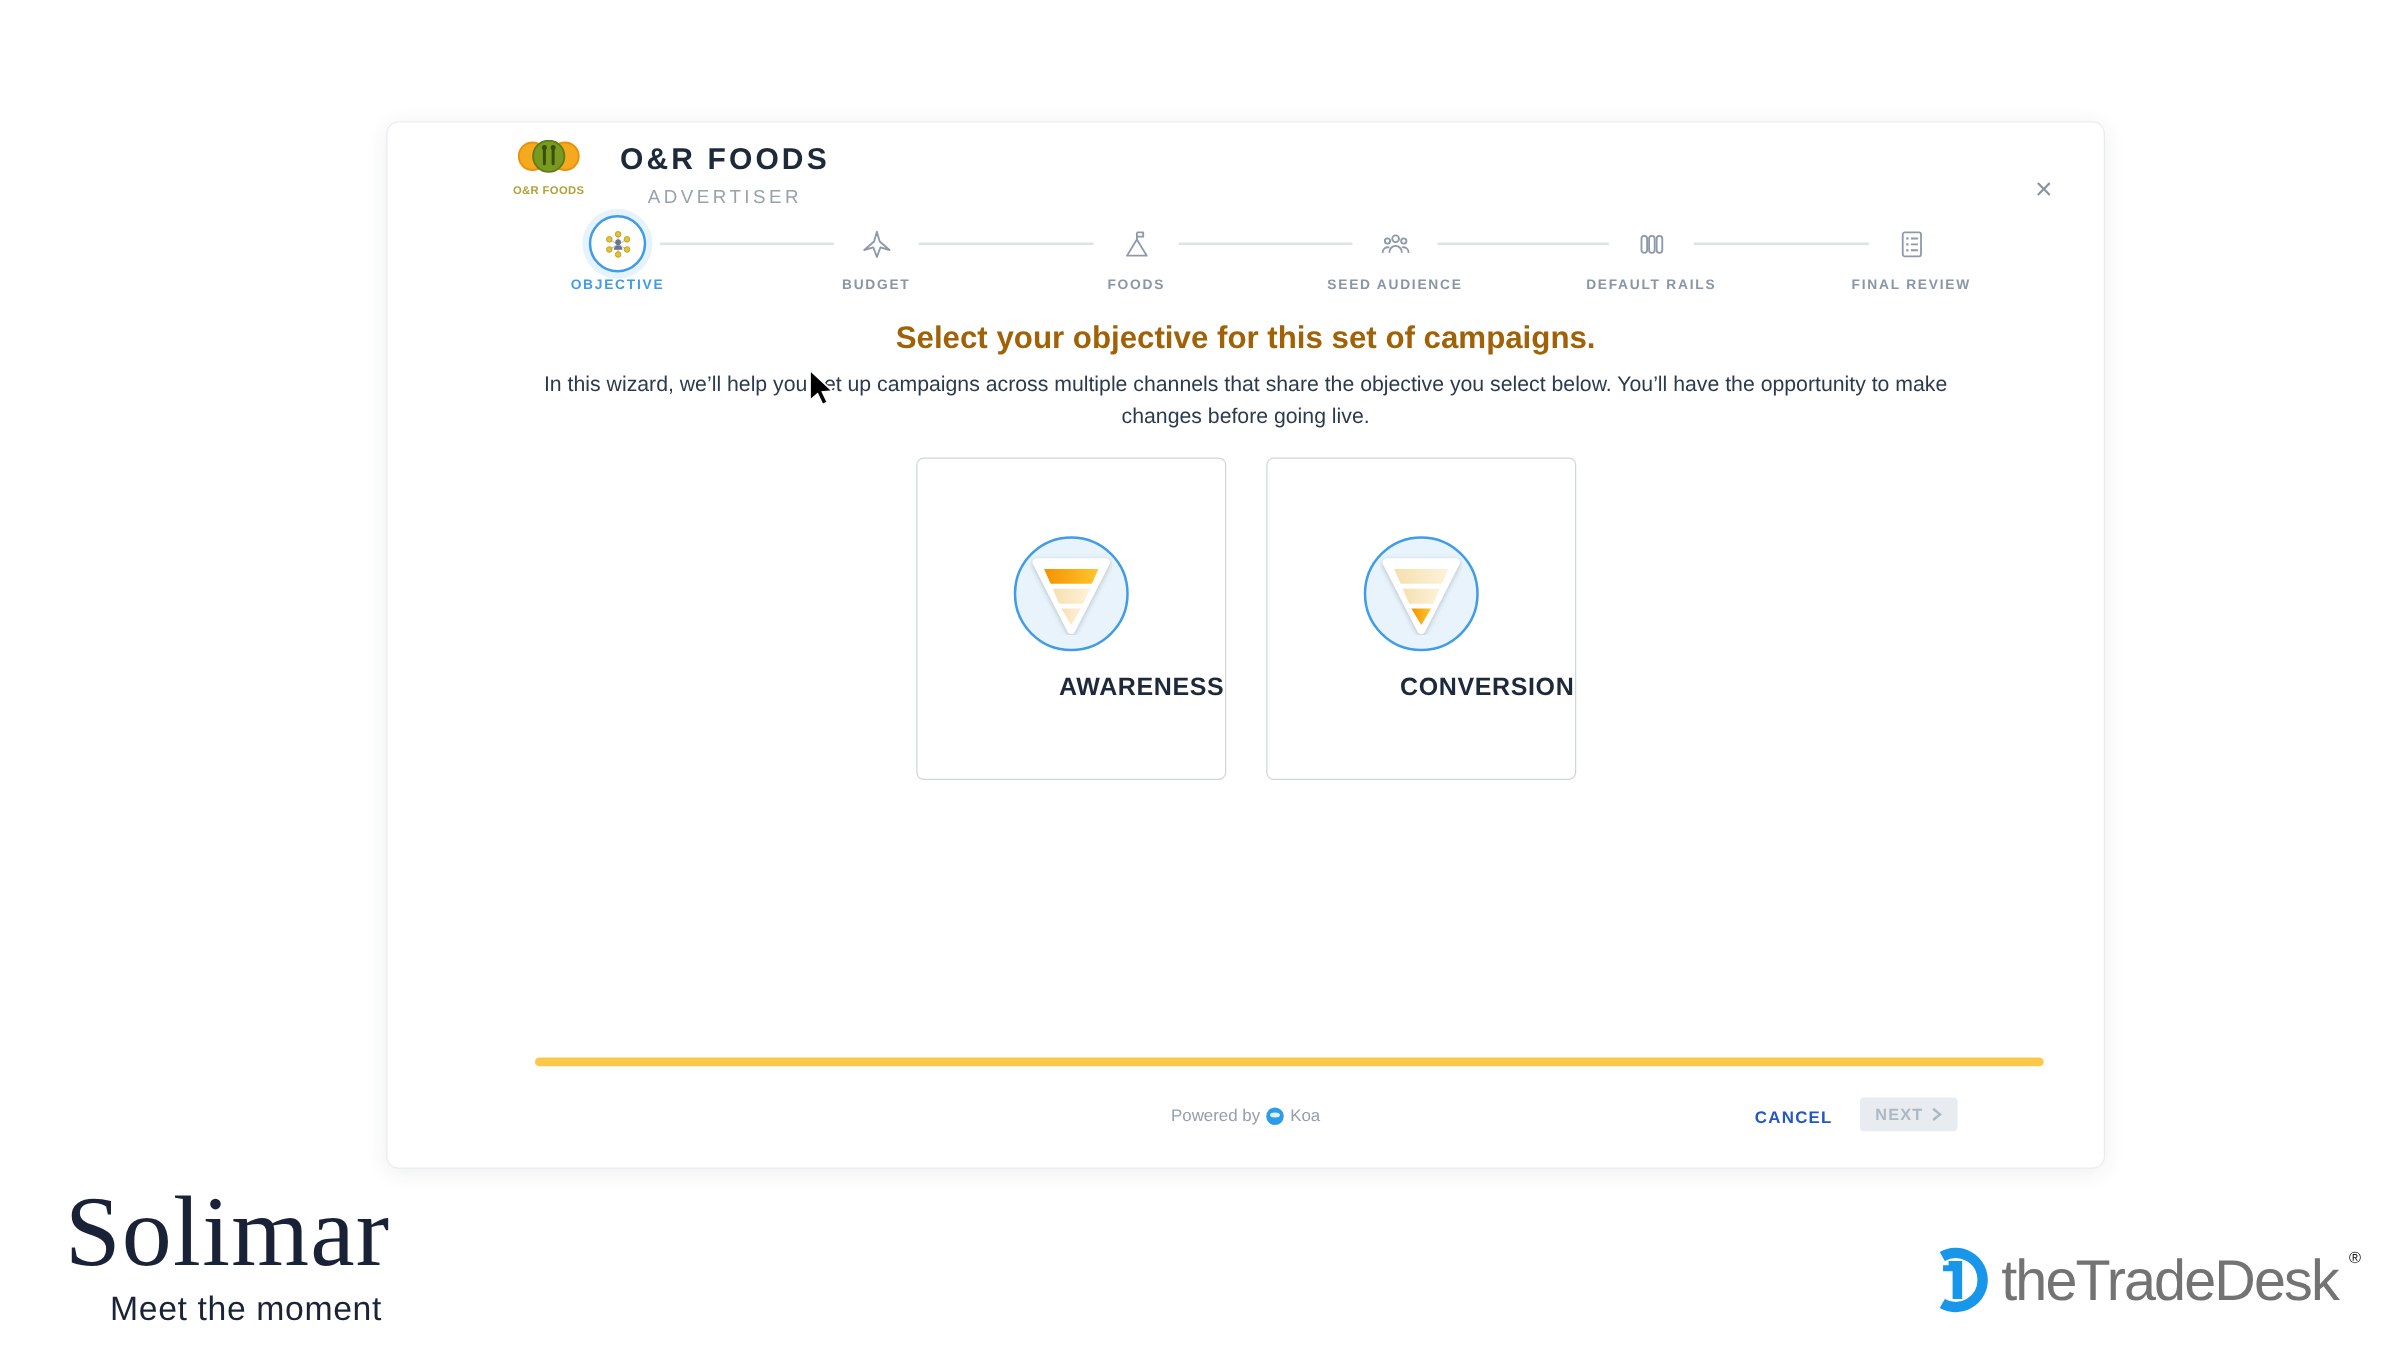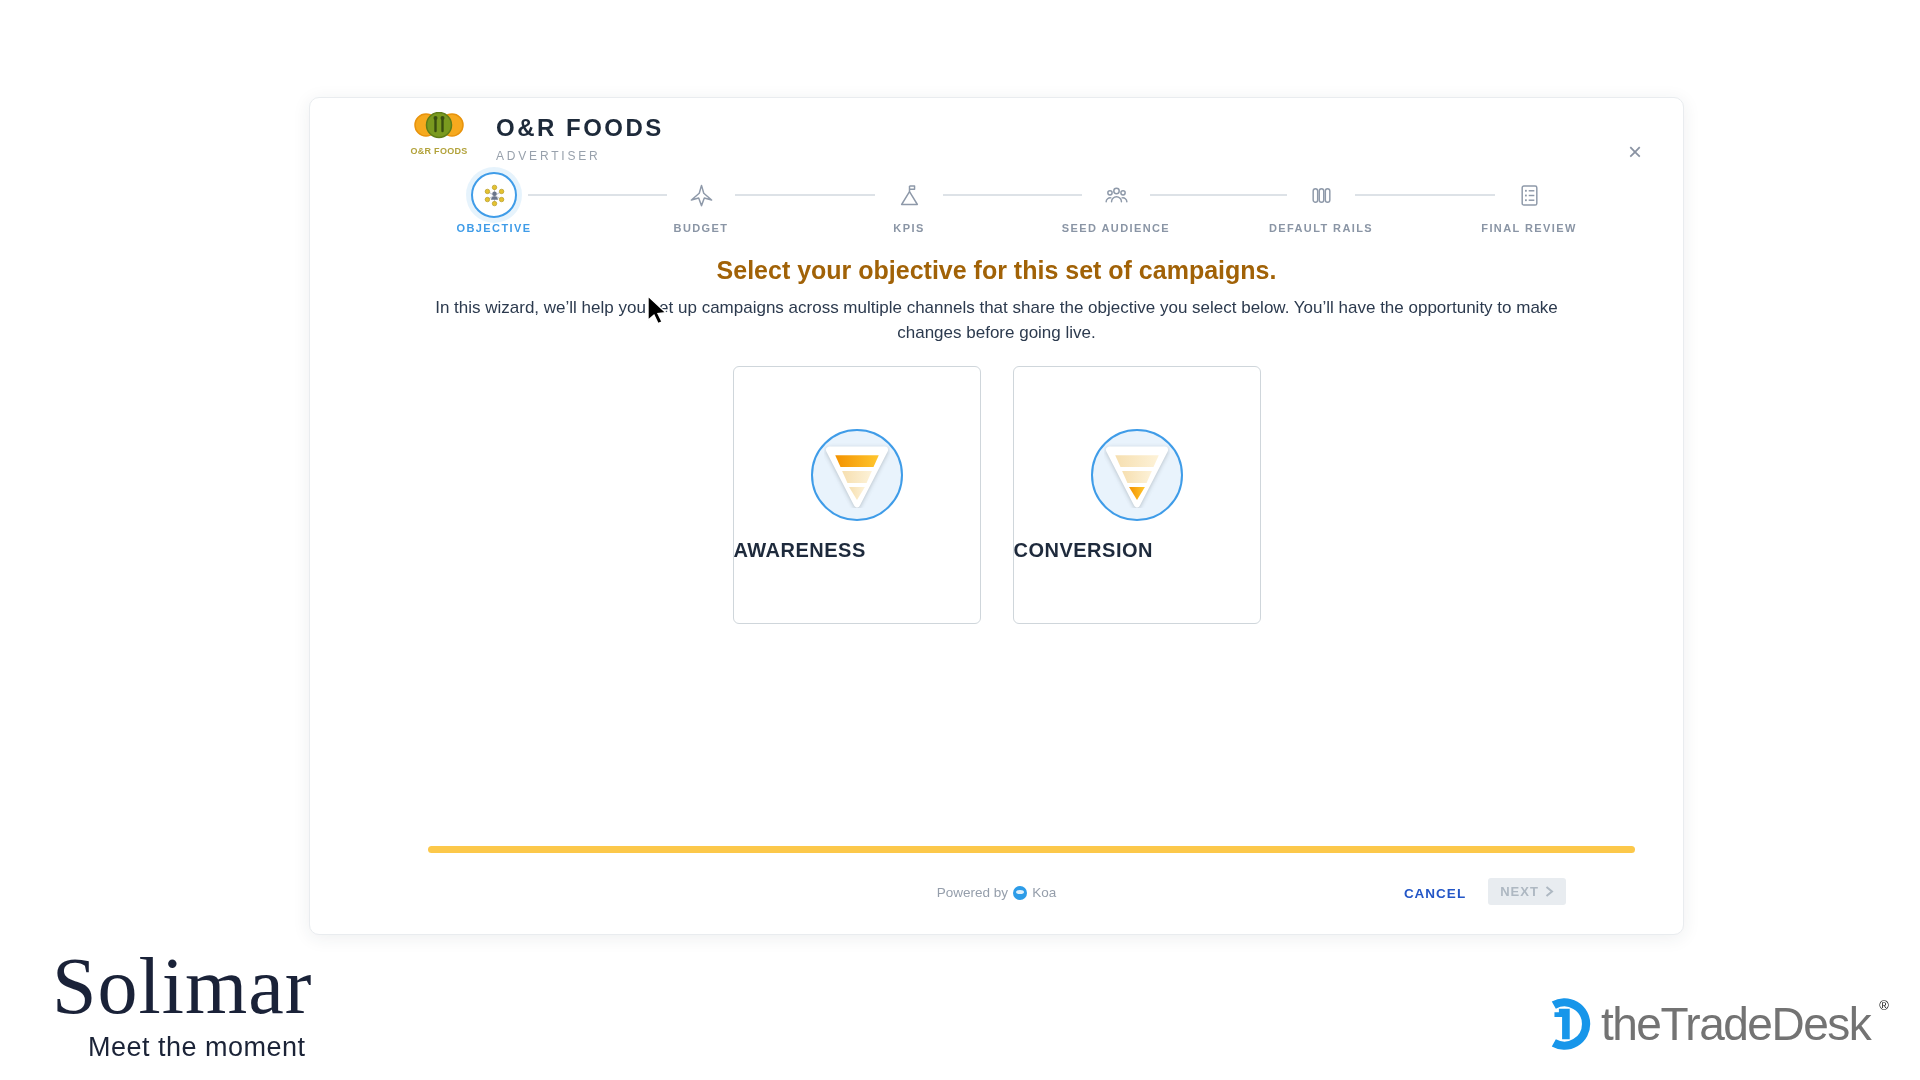--- a/index.html
+++ b/index.html
@@ -9,21 +9,21 @@
   
   .modal { position:absolute; left:309px; top:97px; width:1375px; height:838px;
            background:#fff; border:1px solid #e9ecef; border-radius:10px;
            box-shadow:0 3px 18px rgba(40,50,60,.08); }
 
   
   .logo-block { position:absolute; left:100px; top:14px; width:58px; text-align:center; }
   .logo-text { display:block; font-size:9px; font-weight:bold; color:#b2a23a; letter-spacing:.3px; margin-top:-2px; }
   .adv-block { position:absolute; left:186px; top:16px; }
   .adv-name { font-size:24px; font-weight:bold; color:#1e2a3a; letter-spacing:2.5px; }
-  .adv-type { font-size:12px; color:#98a1ac; letter-spacing:2.8px; margin-top:7px; }
+  .adv-type { font-size:15px; color:#98a1ac; letter-spacing:2.8px; margin-top:7px;text-align:center; }
   .close-btn { position:absolute; left:1311px; top:40px; width:28px; height:28px;
                border:none; background:transparent; font-size:24px; font-weight:300;
                color:#8a93a3; cursor:pointer; line-height:28px; text-align:center; }
 
   
   .step { position:absolute; top:72px; width:160px; height:72px; text-align:center; cursor:pointer; }
   .step-ring { display:inline-block; width:46px; height:46px; margin-top:2px; border-radius:50%;
                background:#fff; border:2px solid #3f9ce8;
                box-shadow:0 0 0 5px rgba(99,179,237,.16);
                display:flex; align-items:center; justify-content:center; margin-left:auto; margin-right:auto; }
@@ -41,21 +41,21 @@
                   color:#2c3a4e; }
 
   
   .cards { position:absolute; top:268px; left:0; right:0; display:flex;
            justify-content:center; gap:32px; }
   .card { position:relative; width:248px; height:258px; background:#fff;
           border:1px solid #cfd6db; border-radius:6px; cursor:pointer; }
   .funnel-circle { position:absolute; top:62px; left:50%; transform:translateX(-50%);
                    width:92px; height:92px; border-radius:50%; background:#e9f3fc;
                    border:2.5px solid #3f9ce8; display:flex; align-items:center; justify-content:center; }
-  .card-label { position:absolute; top:172px; left:0; width:100%; text-align:left;
+  .card-label { position:absolute; top:172px; left:0; width:100%; text-align:right;
                 font-size:20px; font-weight:bold; color:#1e2a3c; letter-spacing:.5px; }
   .f-hi { fill:url(#fg-hi); }
   .f-lo { fill:url(#fg-lo); }
 
   
   .progress { position:absolute; left:118px; top:748px; width:1207px; height:7px;
               border-radius:4px; background:#fcc84a; }
   .powered { position:absolute; left:0; right:0; top:787px; text-align:center;
              font-size:13.5px; color:#959eab; }
   .koa-dot { display:inline-block; width:14px; height:14px; border-radius:50%;
@@ -155,21 +155,21 @@
   </div>
 
   <div class="step" style="left:519px">
     <span class="step-ico">
       <svg width="27" height="27" viewBox="0 0 24 24" fill="none" stroke="#8e99a9" stroke-width="1.3" stroke-linejoin="round">
         <path d="M5 20 L12 8.5 L19 20 Z"></path>
         <path d="M12 8.5 V3.5"></path>
         <path d="M12 3.5 h4.5 v3 h-4.5"></path>
       </svg>
     </span>
-    <span class="step-label">KPIS</span>
+    <span class="step-label">FOODS</span>
   </div>
 
   <div class="step" style="left:726px">
     <span class="step-ico">
       <svg width="27" height="27" viewBox="0 0 24 24" fill="none" stroke="#8e99a9" stroke-width="1.3" stroke-linecap="round">
         <circle cx="12" cy="8" r="2.4"></circle>
         <path d="M7.6 17.5a4.4 4.4 0 0 1 8.8 0"></path>
         <circle cx="6.2" cy="9.6" r="1.9"></circle>
         <path d="M2.8 17.5a3.6 3.6 0 0 1 4.2-3.4"></path>
         <circle cx="17.8" cy="9.6" r="1.9"></circle>

